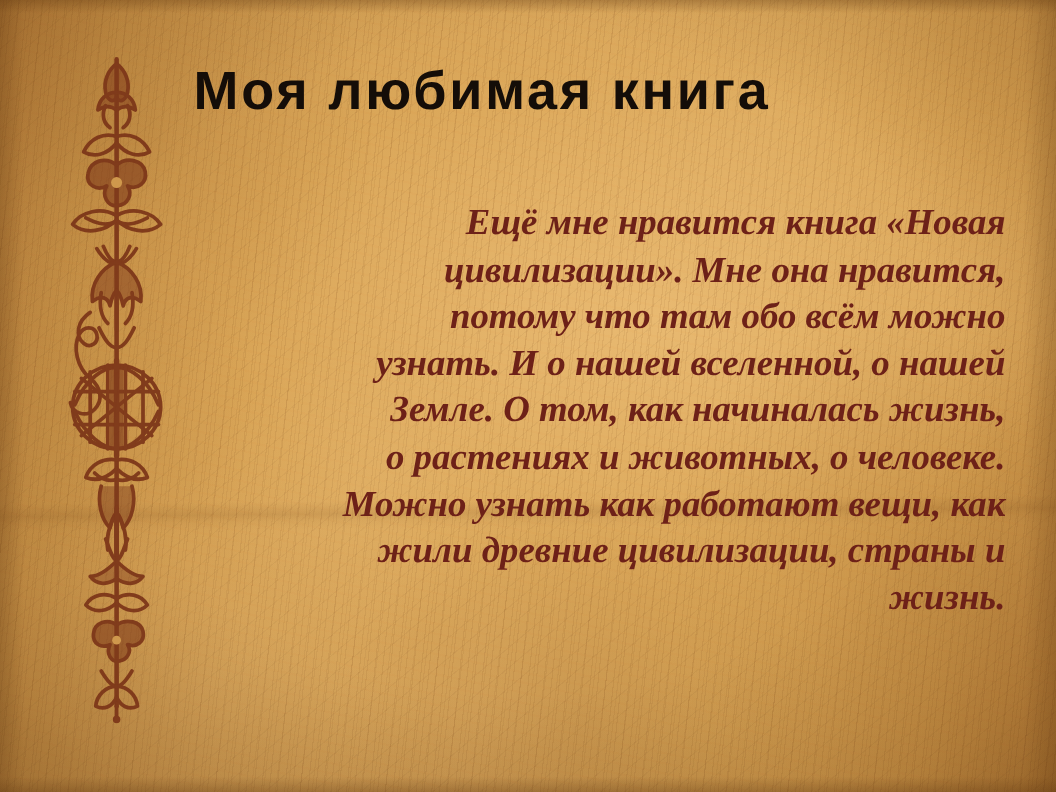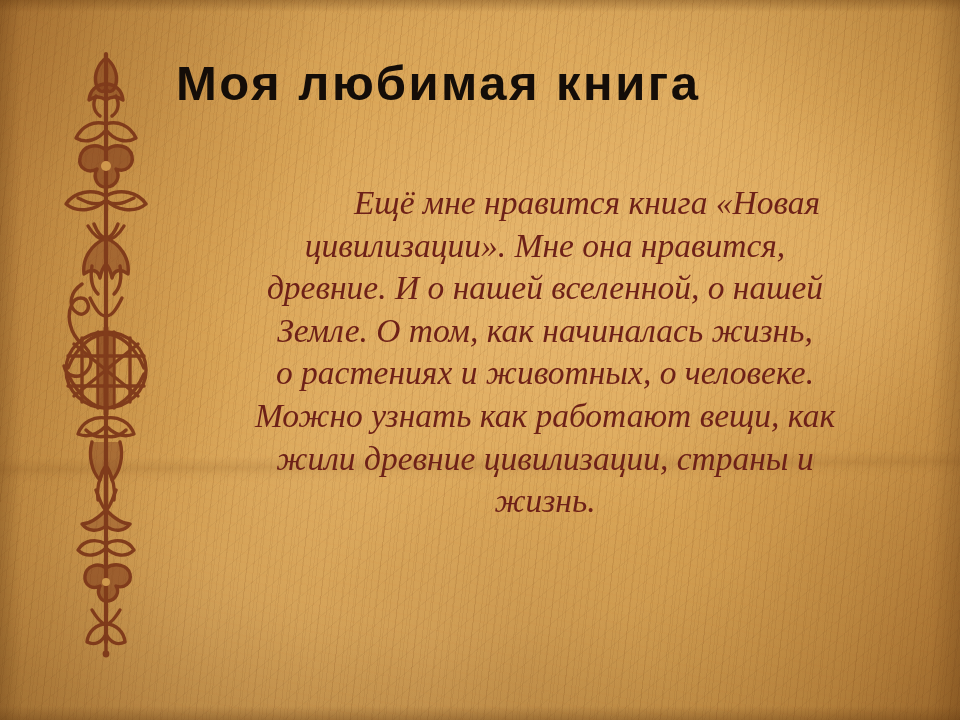--- a/index.html
+++ b/index.html
@@ -151,25 +151,25 @@
   }
 
   
   #body-text {
     position: absolute;
     left: 176px;
     top: 182px;
     width: 738px;
     font-family: "Liberation Serif", "DejaVu Serif", serif;
     font-style: italic;
-    font-weight: normal;
+    font-weight: bold;
     font-size: 33.5px;
     line-height: 42.6px;
     color: #6d2118;
-    text-align: center;
+    text-align: right;
   }
   #body-text .line {
     white-space: nowrap;
     display: block;
   }
   #body-text .line.first { text-indent: 84px; }
 
   
   #signature {
     position: absolute;
@@ -274,21 +274,22 @@
         <circle cx="58" cy="616" r="3.4" fill="#7b3518" stroke="none"></circle>
       </g>
     </svg>
   </div>
 
   <div id="title">Моя любимая книга</div>
 
   <div id="body-text">
     <span class="line first">Ещё мне нравится книга «Новая</span>
     <span class="line">цивилизации». Мне  она нравится,</span>
-    <span class="line">древние. И  о нашей  вселенной, о нашей</span>
+    <span class="line">потому что там  обо всём можно</span>
+    <span class="line">узнать. И  о нашей  вселенной, о нашей</span>
     <span class="line">Земле. О том, как  начиналась  жизнь,</span>
     <span class="line">о растениях  и  животных, о человеке.</span>
     <span class="line">Можно узнать как  работают вещи, как</span>
     <span class="line">жили древние цивилизации, страны и</span>
     <span class="line">жизнь.</span>
   </div>
 
 
 </div>
 

